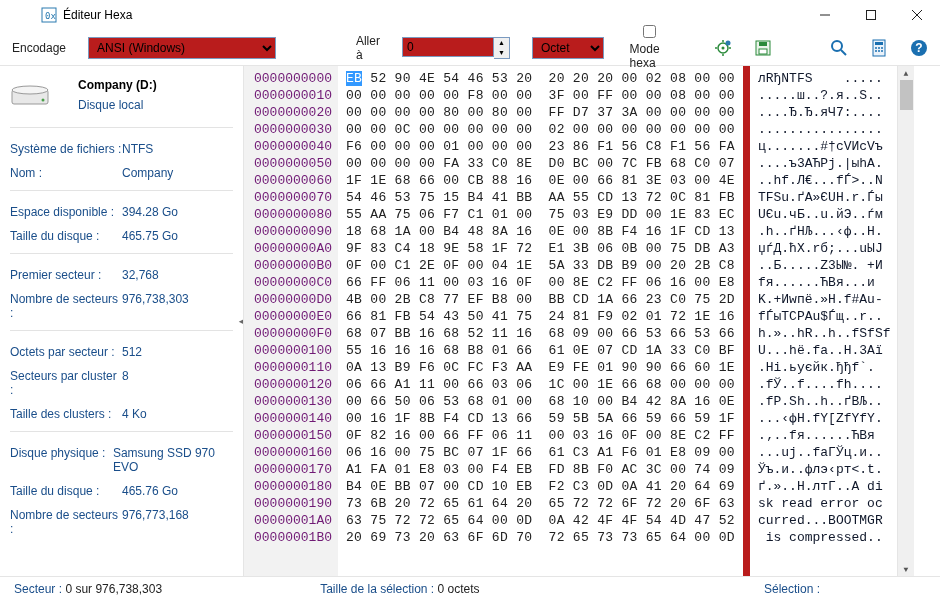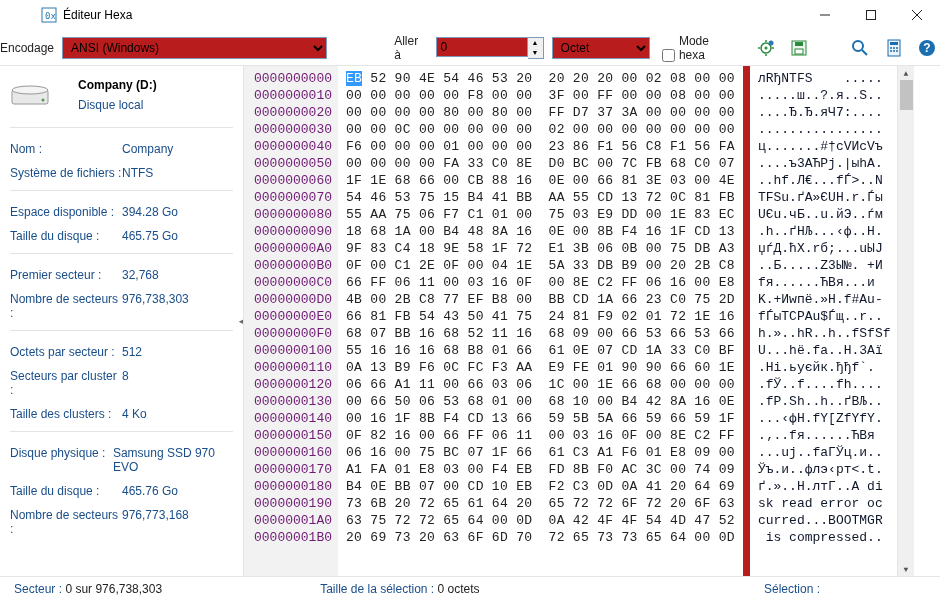--- a/index.html
+++ b/index.html
@@ -2,29 +2,29 @@
 <html><head>
 <meta charset="utf-8">
 <style>
   * { box-sizing: border-box; margin: 0; padding: 0; }
   html, body { width: 940px; height: 600px; font-family: "Segoe UI", Tahoma, sans-serif; font-size: 12px; overflow: hidden; }
   .titlebar { height: 30px; display: flex; align-items: center; padding: 0 0 0 8px; background: #fff; border-bottom: 1px solid #fff; }
   .titlebar .appicon { width: 16px; height: 16px; margin-right: 6px; display:flex; align-items:center; justify-content:center;margin-left:33px;}
   .titlebar .title { flex: 1; font-size: 12px; }
   .winbtns { display: flex; }
   .winbtn { width: 46px; height: 30px; display:flex; align-items:center; justify-content:center; font-family: "Segoe UI Symbol", sans-serif; font-size:10px;}
-  .toolbar { height: 36px; display: flex; align-items: center; padding: 2px 0; gap: 8px; border-bottom: 1px solid #e5e5e5; }
+  .toolbar { height: 36px; display: flex; align-items: center; padding: 2px 12px; gap: 22px; border-bottom: 1px solid #e5e5e5; }
   .toolbar label { font-size: 12px; color: #222; }
   select, input[type=text] { font-family: inherit; font-size: 12px; border: 1px solid #7a9ac0; padding: 2px 4px; background:#b91c1c;}
   #encoding { width: 270px; height:22px;}
   #goto { width: 92px; height:20px;}
   .spinbtns { display:flex; flex-direction:column; border:1px solid #7a9ac0; border-left:none;}
   .spinbtn { width:15px; height:10px; font-size:7px; display:flex; align-items:center; justify-content:center; background:#f0f0f0;}
   #goto-unit { width: 100px; height:22px;}
-  .chk { display:flex; align-items:flex-end; gap:4px; margin-left:4px;}
+  .chk { display:flex; align-items:center; gap:4px; margin-left:4px;flex-direction:column;}
   .tb-spacer { flex: 1; }
   .tb-icon { width: 26px; height: 26px; display:flex; align-items:center; justify-content:center; border-radius:2px;}
   .main { display:flex; height: calc(600px - 30px - 36px - 24px); }
   .sidebar { width: 244px; border-right: 1px solid #e5e5e5; padding: 12px 10px 0 10px; overflow:hidden; position:relative;}
   .diskhdr { display:flex; gap:28px; margin-bottom:14px;}
   .diskicon { margin-top:4px;}
   .diskhdr .dname { font-size:12px; color:#000; font-weight:600; margin-bottom:6px;}
   .diskhdr .dtype { font-size:12px; color:#1a4e8a;}
   .kv { display:flex; font-size:12px; margin-bottom:10px;}
   .kv .k { width:112px; color:#1a4e8a; }
@@ -156,26 +156,26 @@
           </svg>
       </div>
       <div>
         <div class="dname">Company (D:)</div>
         <div class="dtype">Disque local</div>
       </div>
     </div>
     <div class="sep"></div>
     <div id="rows1">
         <div class="kv">
+          <div class="k">Système de fichiers :</div>
+          <div class="v">NTFS</div>
+        </div>
+        <div class="kv">
           <div class="k">Nom :</div>
           <div class="v">Company</div>
-        </div>
-        <div class="kv">
-          <div class="k">Système de fichiers :</div>
-          <div class="v">NTFS</div>
         </div>
       </div>
     <div class="sep"></div>
     <div id="rows2">
         <div class="kv">
           <div class="k">Espace disponible :</div>
           <div class="v">394.28 Go</div>
         </div>
         <div class="kv">
           <div class="k">Taille du disque :</div>

